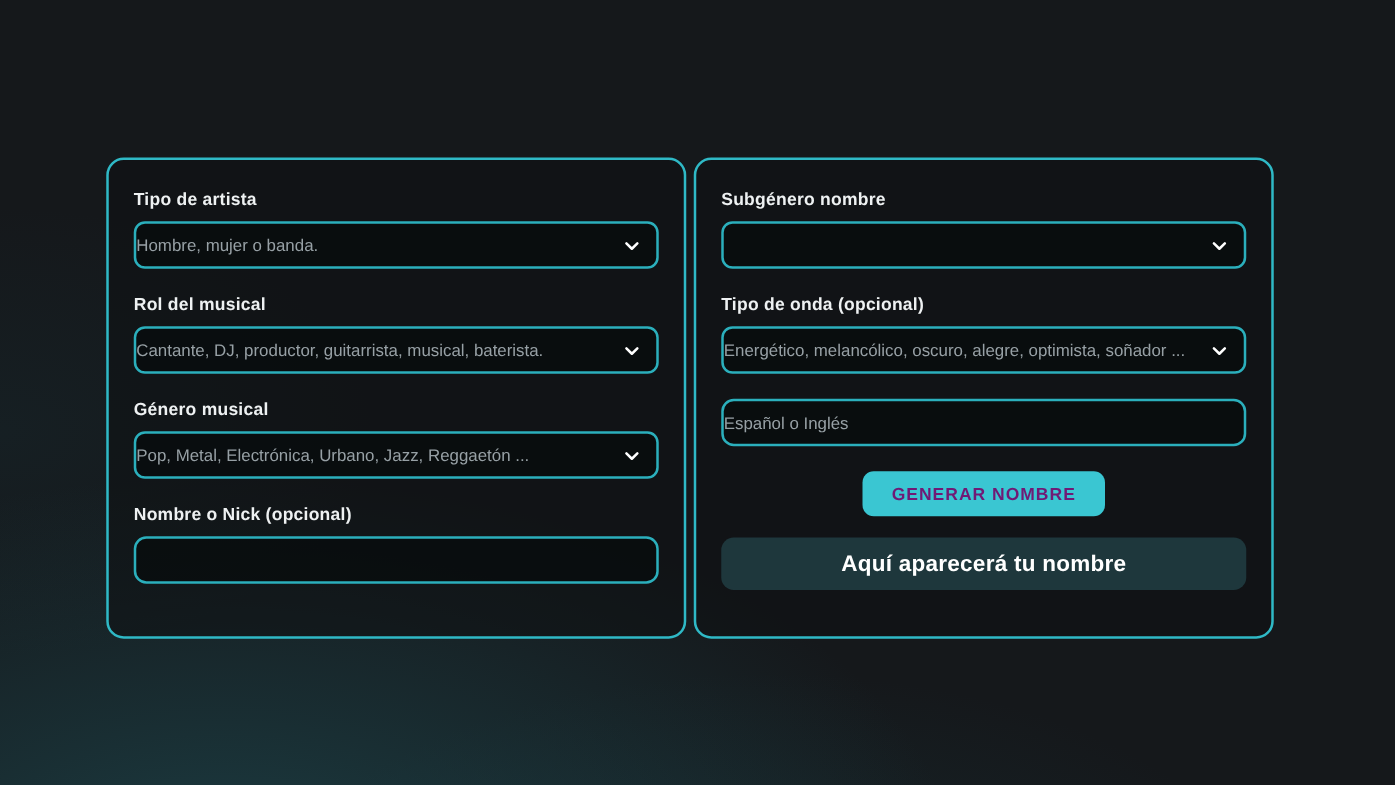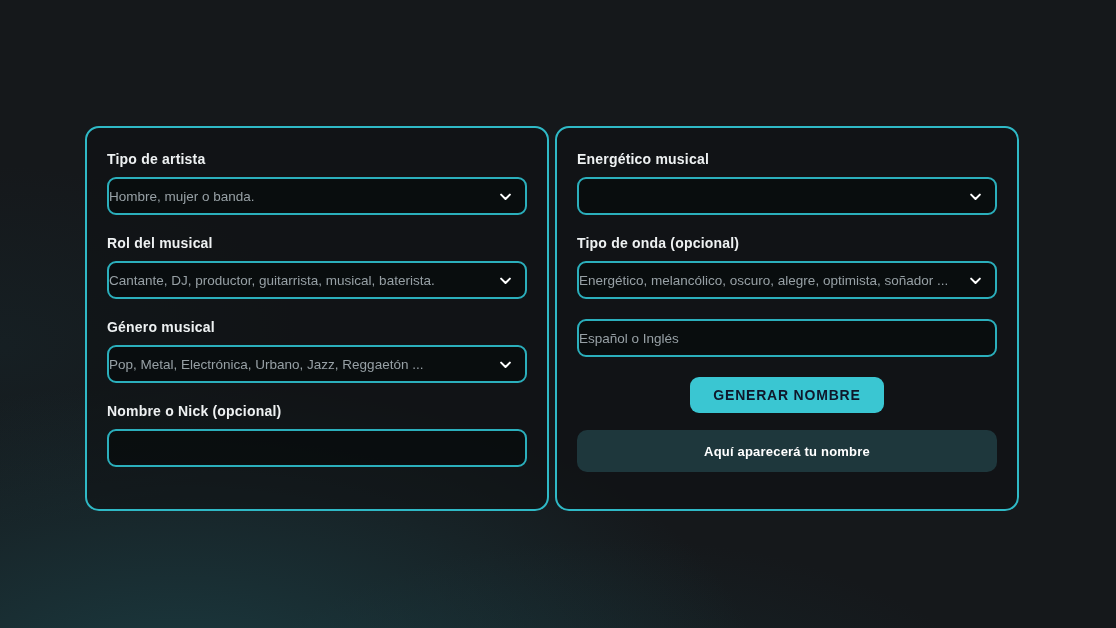--- a/index.html
+++ b/index.html
@@ -58,46 +58,47 @@
   }
   .field .chev {
     flex: 0 0 auto;
     margin-left: 8px;
     display: flex;
     align-items: center;
   }
   input.field {
     outline: none;
     font-family: "Liberation Sans", sans-serif;
+    border-radius: 10px;
   }
   input.field::placeholder { color: #97a0a5; opacity: 1; }
   .btn {
     display: block;
     margin: 18px auto 0;
     border: none;
     background: #3ac6d2;
-    color: #0f172a;
+    color: #701a75;
     font-family: "Liberation Sans", sans-serif;
     font-size: 14px;
     font-weight: 700;
     letter-spacing: 0.8px;
     padding: 10px 23px;
     border-radius: 9px;
     cursor: pointer;
   }
   .result {
     margin-top: 17px;
     height: 42px;
     background: #1e373c;
     border-radius: 10px;
     display: flex;
     align-items: center;
     justify-content: center;
     color: #ffffff;
-    font-size: 13px;
+    font-size: 18px;
     font-weight: 700;
     letter-spacing: 0.2px;
   }
 </style>
 </head>
 <body>
 
 <div class="panels">
 
   <div class="panel">
@@ -141,21 +142,21 @@
     <div class="group">
       <span class="label">Nombre o Nick (opcional)</span>
       <input class="field" type="text" placeholder="" style="">
     </div>
 
   </div>
 
   <div class="panel">
 
     <div class="group">
-      <span class="label">Energético musical</span>
+      <span class="label">Subgénero nombre</span>
       <div class="field">
         <span class="ph"></span>
         <span class="chev">
           <svg width="15" height="15" viewBox="0 0 24 24" fill="none" stroke="#ffffff" stroke-width="3.2" stroke-linecap="round" stroke-linejoin="round">
               <path d="M5 9l7 7 7-7"></path>
             </svg>
         </span>
       </div>
     </div>
 

